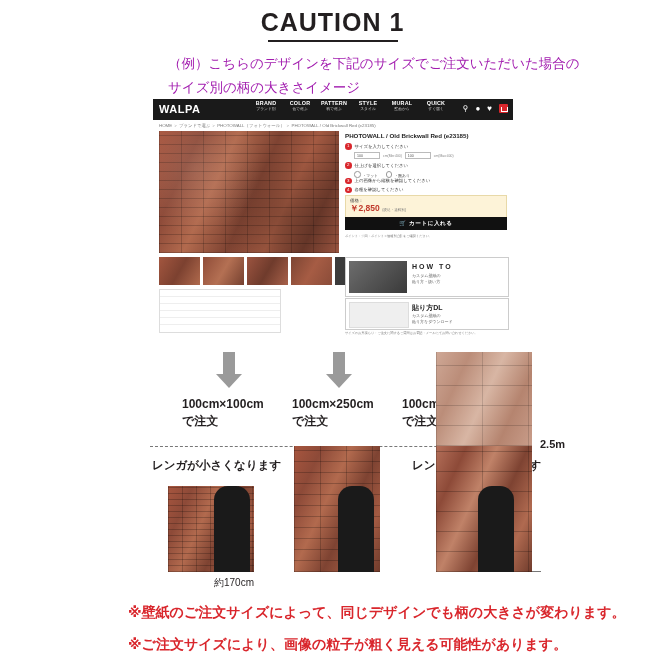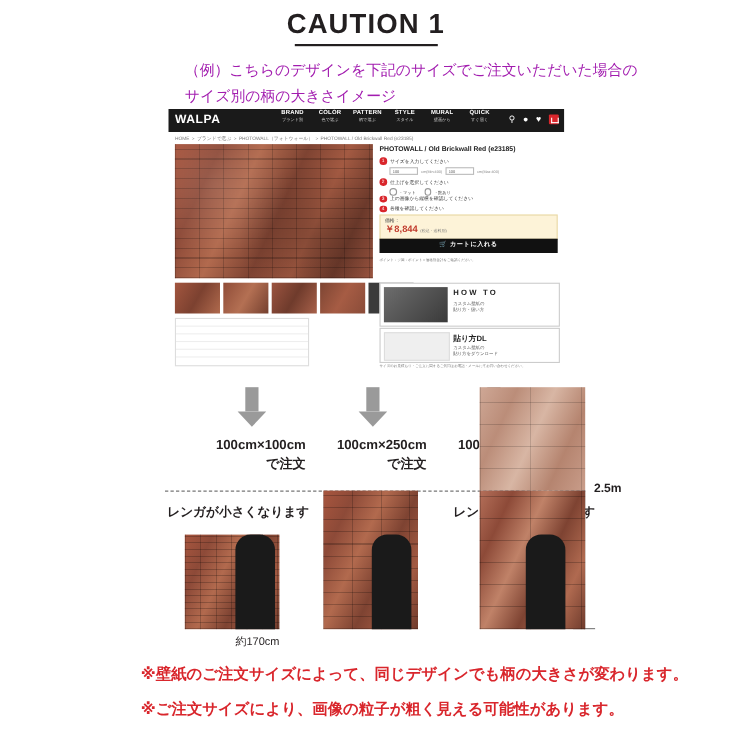--- a/index.html
+++ b/index.html
@@ -145,21 +145,21 @@
   }
 
   
   .arrow{position:absolute;width:26px;}
   .arrow .stem{width:12px;background:#9a9a9a;margin:0 auto;}
   .arrow .head{
     width:0;height:0;border-left:13px solid transparent;border-right:13px solid transparent;
     border-top:14px solid #9a9a9a;
   }
   .order-label{
-    position:absolute;text-align:right;font-size:12px;font-weight:bold;line-height:1.45;color:#231f20;
+    position:absolute;text-align:left;font-size:12px;font-weight:bold;line-height:1.45;color:#231f20;
     white-space:nowrap;
   }
 
   
   .panel{position:absolute;}
   .bk{
     position:absolute;inset:0;
     background-blend-mode:multiply,multiply,normal;
   }
   .bk-s{
@@ -293,21 +293,21 @@
       </div>
       <div class="opt-row">
         <span class="bullet">4</span>
         <span class="opt-lbl">各種を確認してください</span>
       </div>
     </div>
 
     <div class="price-box">
       <div class="p1">価格：</div>
       <div class="p2">
-        <span>￥8,844</span>
+        <span>￥2,850</span>
         <small>(税込・送料別)</small>
       </div>
     </div>
 
     <div class="cart-btn">
       <span>🛒</span>
       <span>カートに入れる</span>
     </div>
 
     <div class="note-small">ポイント：ジ回：ポイント＝価格別合計をご確認ください。</div>

